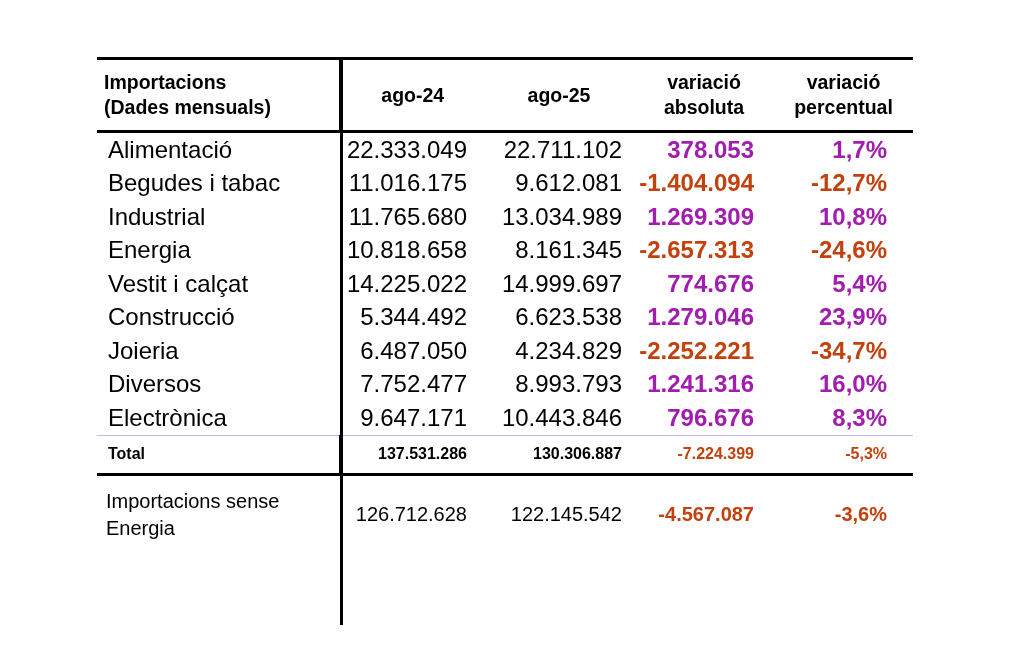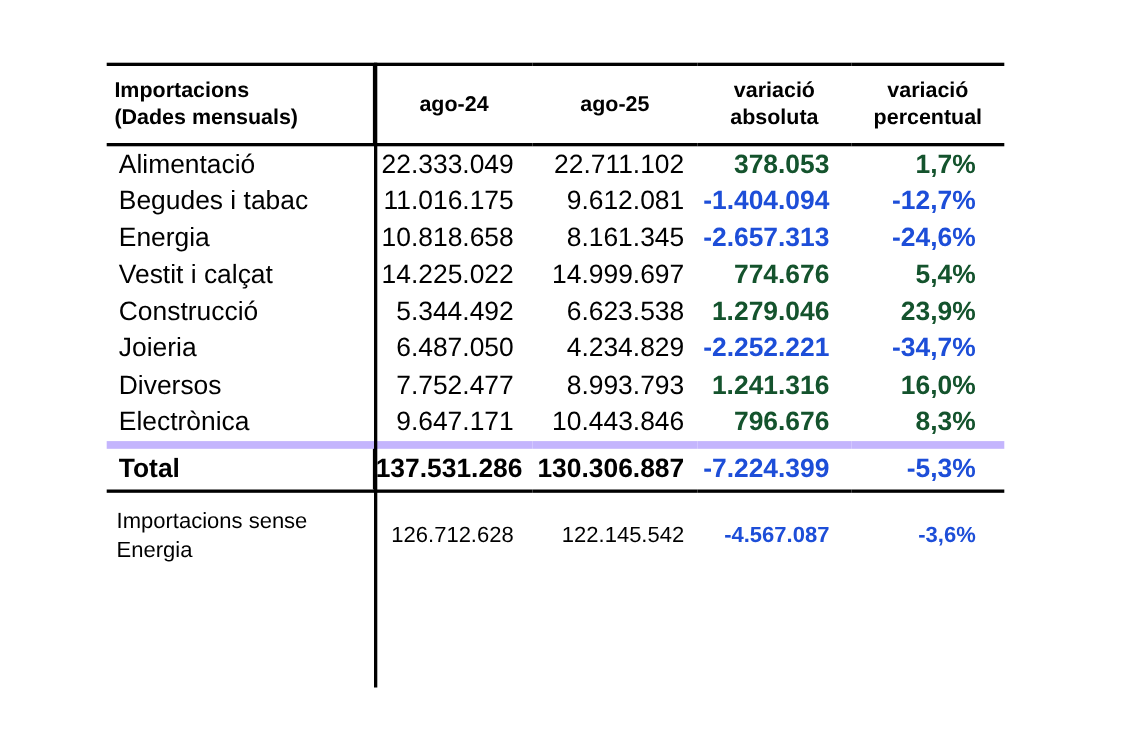--- a/index.html
+++ b/index.html
@@ -85,31 +85,31 @@
     font-weight: bold;
     white-space: nowrap;
   }
   td.cell-pct {
     text-align: right;
     padding-right: 26px !important;
     font-weight: bold;
     white-space: nowrap;
   }
 
-  .pos { color: #14532d; }
-  .neg { color: #1d4ed8; }
+  .pos { color: #a21caf; }
+  .neg { color: #c2410c; }
 
   
   tr.total-row td {
     font-weight: bold;
-    font-size: 24px;
+    font-size: 16px;
     height: 37px;
     padding: 0;
     vertical-align: middle;
-    border-top: 7px solid #c4b5fd;
+    border-top: 1px solid #c4b5fd;
     border-bottom: 3px solid #000;
   }
   tr.total-row td.cell-label { padding-left: 11px !important; }
 
   
   tr.last-row td {
     font-size: 20px;
     height: 78px;
     padding: 0;
     vertical-align: middle;
@@ -176,20 +176,27 @@
       </tr>
 
       <tr class="data-row">
         <td class="cell-label">Begudes i tabac</td>
         <td class="cell-num divider-left">11.016.175</td>
         <td class="cell-num c2">9.612.081</td>
         <td class="cell-var neg">-1.404.094</td>
         <td class="cell-pct neg">-12,7%</td>
       </tr>
 
+      <tr class="data-row">
+        <td class="cell-label">Industrial</td>
+        <td class="cell-num divider-left">11.765.680</td>
+        <td class="cell-num c2">13.034.989</td>
+        <td class="cell-var pos">1.269.309</td>
+        <td class="cell-pct pos">10,8%</td>
+      </tr>
 
       <tr class="data-row">
         <td class="cell-label">Energia</td>
         <td class="cell-num divider-left">10.818.658</td>
         <td class="cell-num c2">8.161.345</td>
         <td class="cell-var neg">-2.657.313</td>
         <td class="cell-pct neg">-24,6%</td>
       </tr>
 
 

